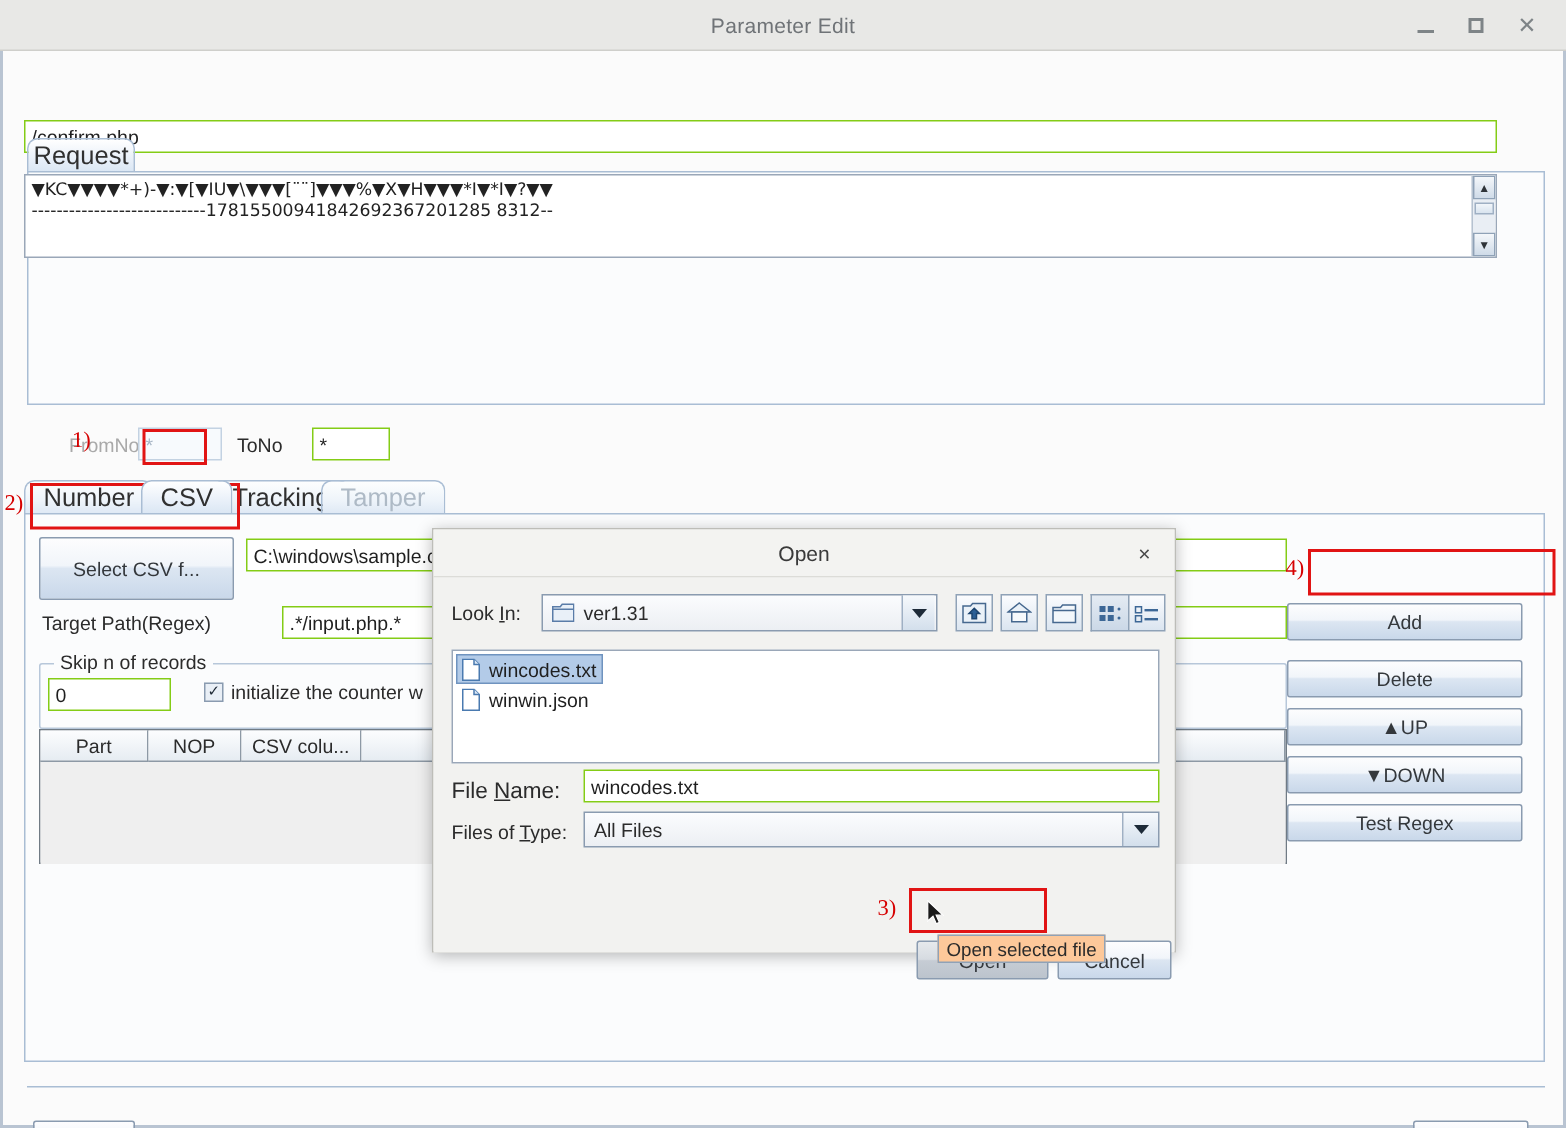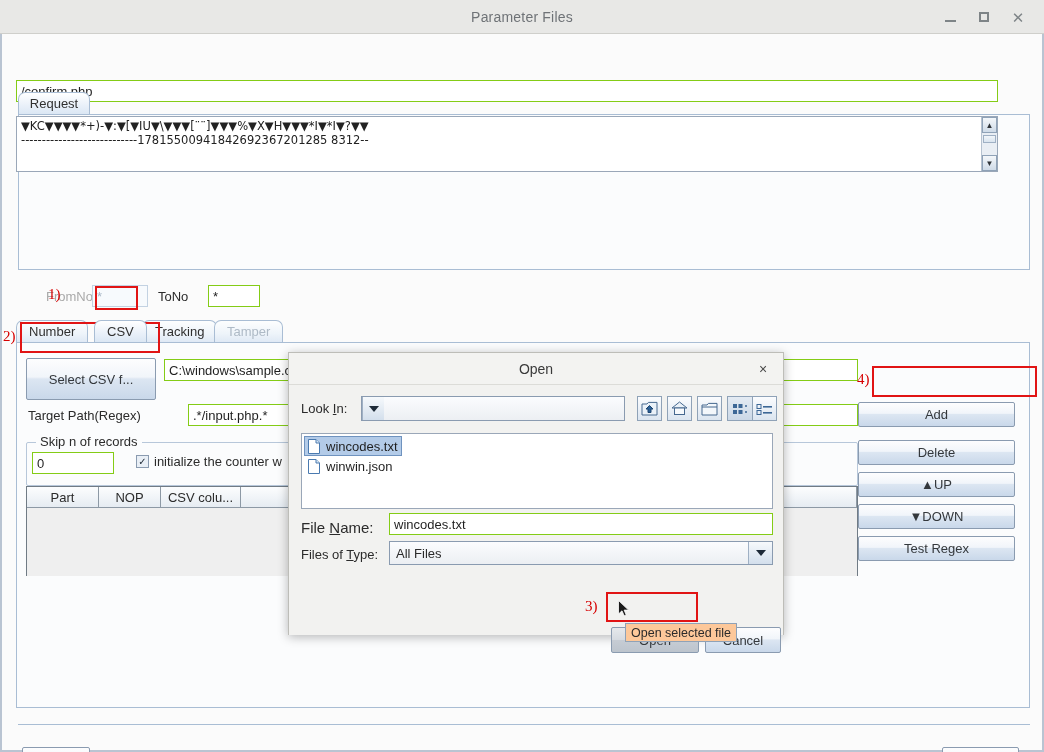--- a/index.html
+++ b/index.html
@@ -78,21 +78,21 @@
   .lbl.dim { color: #a9a9a9; }
 
   
   #sel-reqresp {
     position: absolute; left: 16px; top: 16px; width: 196px; height: 26px;
   }
   .tab {
     height: 22px;
     display: flex; align-items: center; justify-content: center;
     padding: 0 12px;
-    font-size: 13px;
+    font-size: 17px;
     border: 1px solid #a9bdd4;
     border-bottom: none;
     border-radius: 7px 7px 0 0;
     background: linear-gradient(to bottom, #fdfefe 0%, #eef4fa 60%, #dfe9f5 100%);
     color: #303030;
     cursor: default;
     position: relative;
   }
   .tab.sel {
     background: linear-gradient(to bottom, #ffffff 0%, #e9f0f9 60%, #dbe7f4 100%);
@@ -298,21 +298,21 @@
   }
 
   .cursor { position: absolute; left: 618px; top: 600px; width: 12px; height: 18px; }
 </style>
 </head>
 <body>
 
 <div id="app">
 
   <div class="titlebar">
-    <div class="title">Parameter Files</div>
+    <div class="title">Parameter Edit</div>
     <div class="wincontrols">
       <div class="wc">
           <span class="dash"></span>
         </div>
       <div class="wc">
           <span class="sq"></span>
         </div>
       <div class="wc">
           <span class="xx">✕</span>
         </div>
@@ -411,20 +411,27 @@
     <div id="dlg-title">
       <span>Open</span>
       <span id="dlg-close">×</span>
     </div>
 
     <div id="dlg-body">
 
       <div id="lookin-lbl">Look <u>I</u>n:</div>
 
       <div id="lookin-combo">
+        <span class="cval">
+          <svg width="15" height="13" viewBox="0 0 15 13">
+            <path d="M0.5 2.5 L5.5 2.5 L6.8 0.8 L14.5 0.8 L14.5 12.2 L0.5 12.2 Z" fill="#e9f0f8" stroke="#5a7ca8"></path>
+            <path d="M0.5 4.2 L14.5 4.2" stroke="#5a7ca8" fill="none"></path>
+          </svg>
+          <span>ver1.31</span>
+        </span>
         <span class="arrowbtn">
             <i class="tri-down"></i>
           </span>
       </div>
 
       <div class="toolbtn" id="tb-up">
         <svg width="17" height="15" viewBox="0 0 17 15">
           <path d="M1 3 L6 3 L7.4 1.4 L16 1.4 L16 14 L1 14 Z" fill="#eaf1f8" stroke="#46688f"></path>
           <path d="M8.5 4.5 L12 8 L10 8 L10 11.5 L7 11.5 L7 8 L5 8 Z" fill="#2b5f96" stroke="#1d4570"></path>
         </svg>

